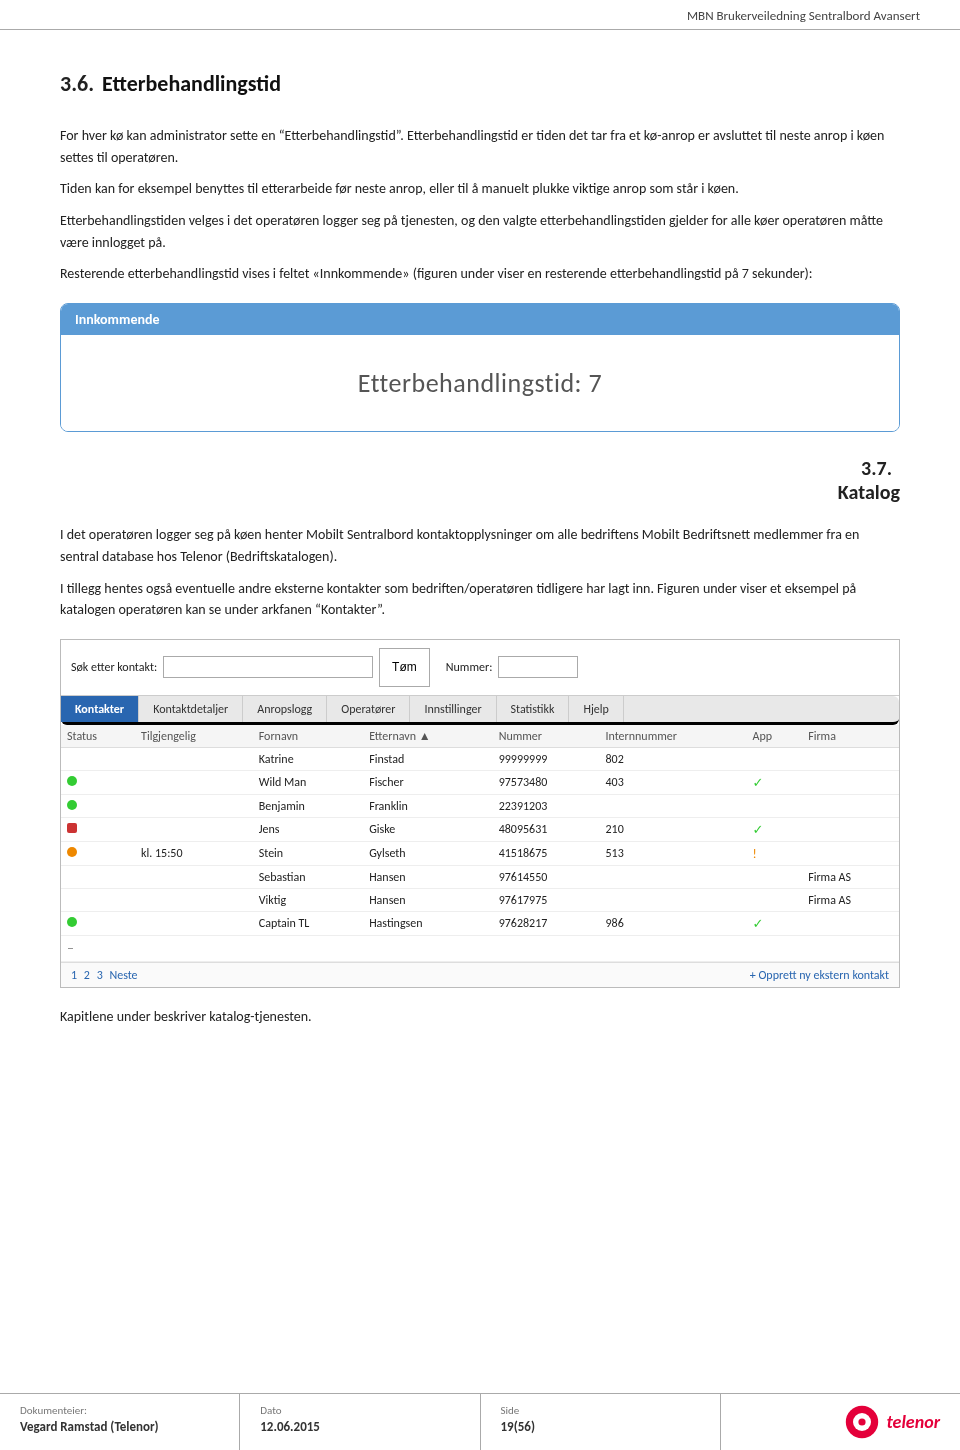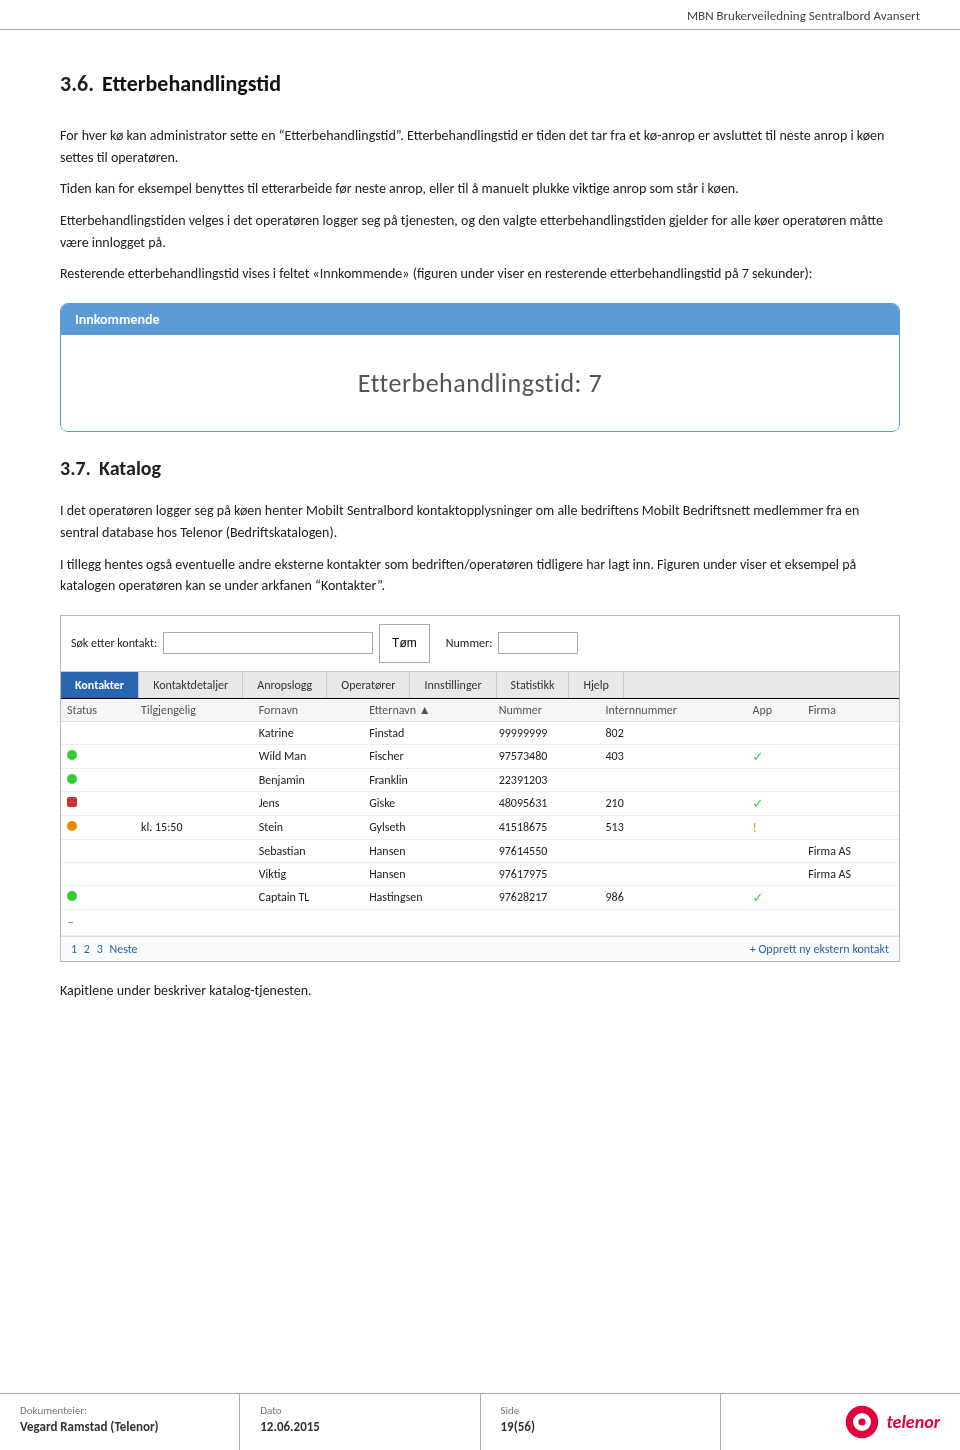--- a/index.html
+++ b/index.html
@@ -130,21 +130,22 @@
       height: 22px;
       width: 80px;
       font-size: 12px;
       padding: 2px 4px;
     }
 
     
     .catalog-tabs {
       display: flex;
       background: #e8e8e8;
-      border-bottom: 1px solid #000000;
+      border-bottom: 3px solid #000000;
+      border-radius: 6px;
     }
 
     .catalog-tab {
       padding: 6px 14px;
       font-size: 12px;
       cursor: pointer;
       border-right: 1px solid #ccc;
       color: #333;
     }
 
@@ -273,23 +274,24 @@
     .section-heading-row {
       display: flex;
       align-items: baseline;
       gap: 0;
       margin-bottom: 14px;
       margin-top: 10px;
     }
 
     .sub-section-heading-row {
       display: flex;
-      align-items: flex-start;
+      align-items: flex-end;
       margin-bottom: 10px;
       margin-top: 20px;
+      flex-direction: column;
     }
   </style>
 </head>
 <body>
 
 <div class="header">
   <span>MBN Brukerveiledning Sentralbord Avansert</span>
 </div>
 
 <div class="content">

